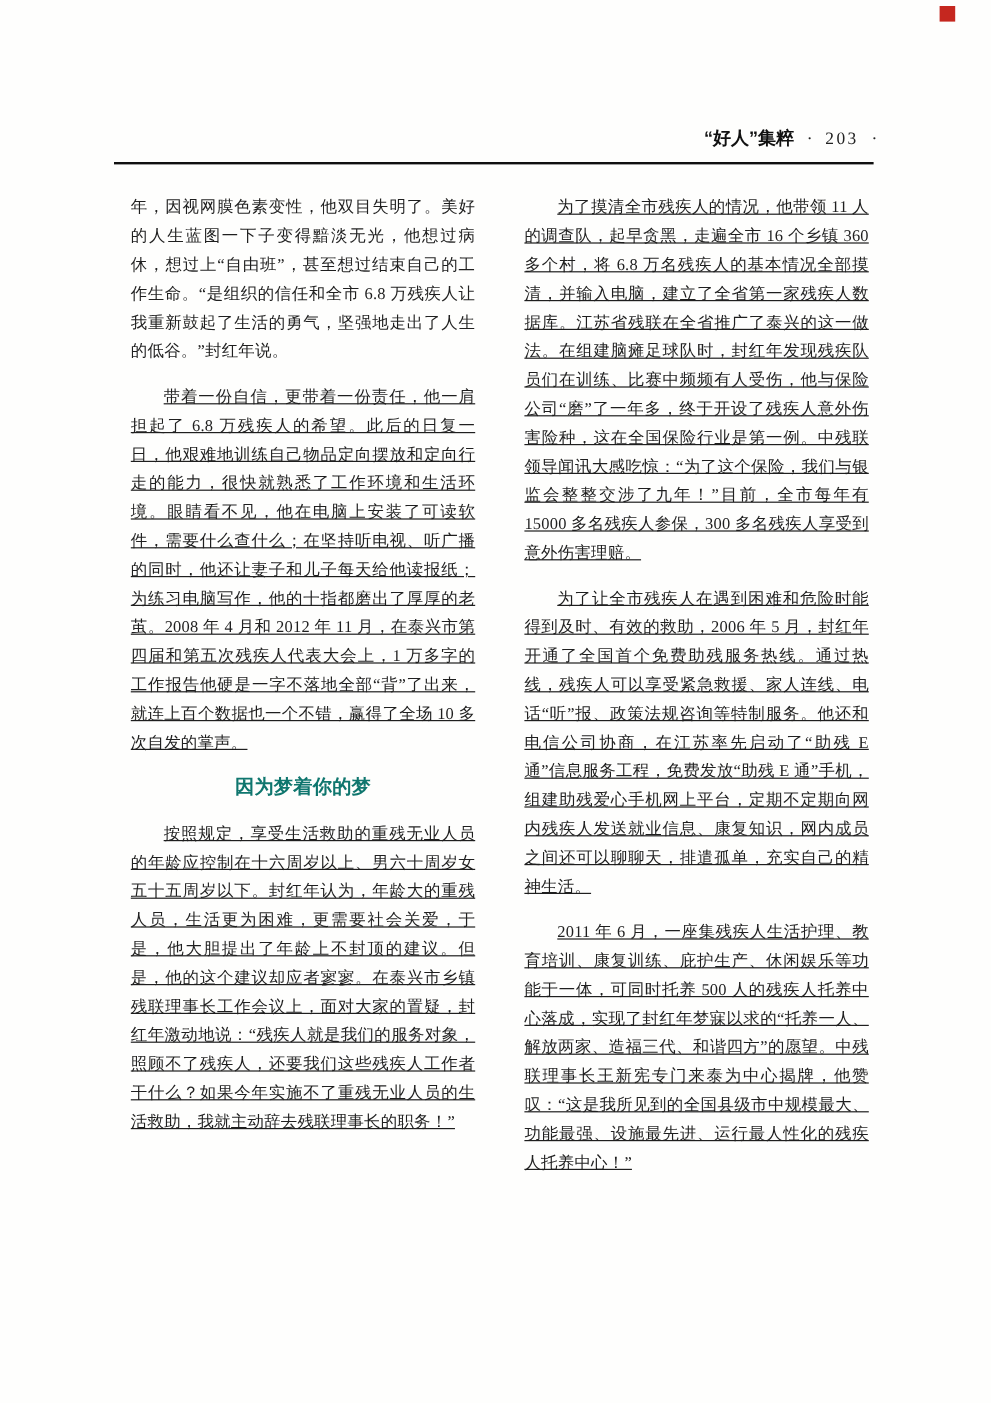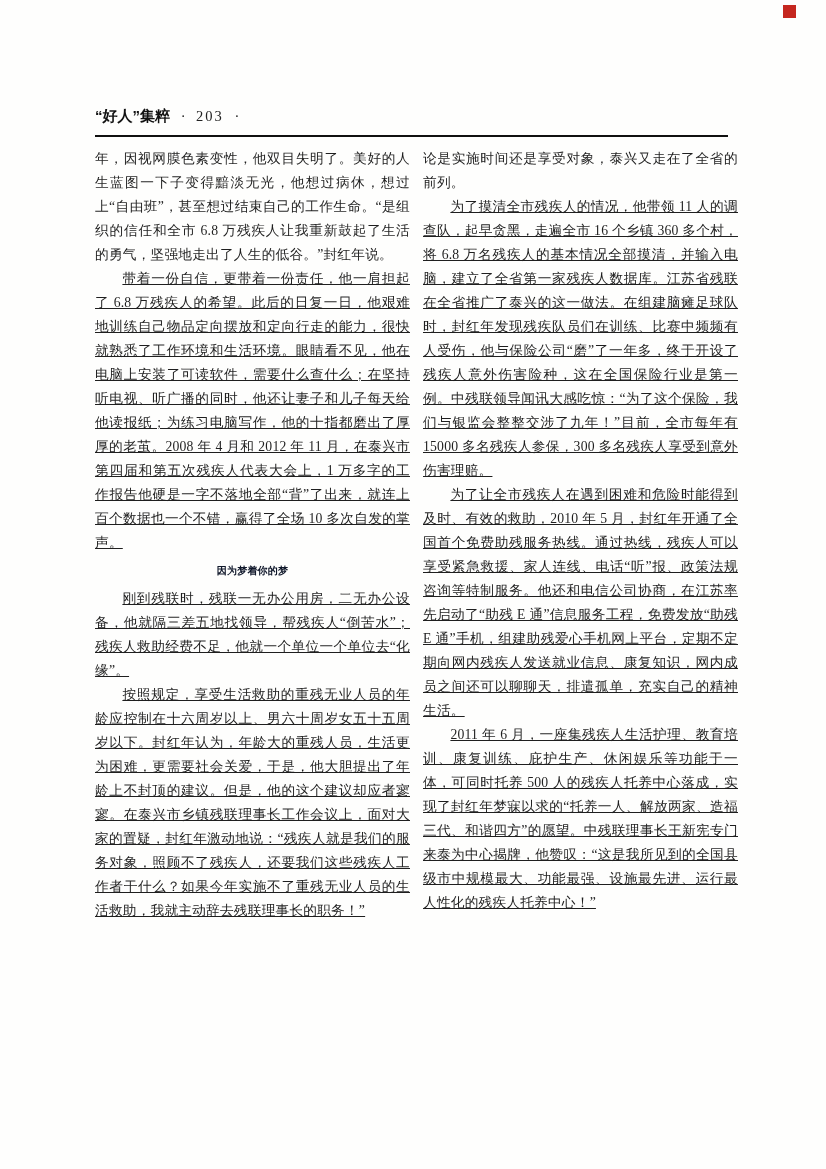--- a/index.html
+++ b/index.html
@@ -18,21 +18,21 @@
     left: 783px;
     width: 13px;
     height: 13px;
     background: #c5271f;
   }
   .header {
     position: absolute;
     top: 106px;
     left: 95px;
     width: 643px;
-    text-align: left;
+    text-align: right;
     white-space: nowrap;
     font-size: 14.5px;
     line-height: 20px;
   }
   .header-title {
     font-family: "Liberation Sans", "DejaVu Sans", sans-serif;
     font-weight: bold;
     font-size: 15px;
     color: #111;
   }
@@ -65,31 +65,31 @@
   }
   .col {
     flex: 1 1 0;
     min-width: 0;
     font-size: 13.7px;
     line-height: 24px;
     text-align: justify;
     text-justify: inter-ideograph;
     letter-spacing: 0.2px;
   }
-  .col p.para { margin: 0; }
+  .col p.para { margin: 14px; }
   .col p.para.indent { text-indent: 2em; text-decoration: underline; }
   .col h3.heading {
     margin: 4px;
-    font-size: 10px;
+    font-size: 16px;
     line-height: 24px;
     font-weight: bold;
     text-align: center;
     text-indent: 0;
     font-family: "Liberation Sans", "DejaVu Sans", sans-serif;
-    color: #0f172a;
+    color: #0f766e;
   }
 </style>
 </head>
 <body>
 
 <div class="page">
   <div class="corner-marker"></div>
 
   <div class="header">
     <span class="header-title">“好人”集粹</span>
@@ -98,23 +98,21 @@
     <span class="header-dot">·</span>
   </div>
 
   <div class="rule"></div>
 
   <div class="columns">
     <div class="col" id="col-left">
         <p class="para">年，因视网膜色素变性，他双目失明了。美好的人生蓝图一下子变得黯淡无光，他想过病休，想过上“自由班”，甚至想过结束自己的工作生命。“是组织的信任和全市 6.8 万残疾人让我重新鼓起了生活的勇气，坚强地走出了人生的低谷。”封红年说。</p>
         <p class="para indent">带着一份自信，更带着一份责任，他一肩担起了 6.8 万残疾人的希望。此后的日复一日，他艰难地训练自己物品定向摆放和定向行走的能力，很快就熟悉了工作环境和生活环境。眼睛看不见，他在电脑上安装了可读软件，需要什么查什么；在坚持听电视、听广播的同时，他还让妻子和儿子每天给他读报纸；为练习电脑写作，他的十指都磨出了厚厚的老茧。2008 年 4 月和 2012 年 11 月，在泰兴市第四届和第五次残疾人代表大会上，1 万多字的工作报告他硬是一字不落地全部“背”了出来，就连上百个数据也一个不错，赢得了全场 10 多次自发的掌声。</p>
         <h3 class="heading">因为梦着你的梦</h3>
-        <p class="para indent">刚到残联时，残联一无办公用房，二无办公设备，他就隔三差五地找领导，帮残疾人“倒苦水”；残疾人救助经费不足，他就一个单位一个单位去“化缘”。</p>
         <p class="para indent">按照规定，享受生活救助的重残无业人员的年龄应控制在十六周岁以上、男六十周岁女五十五周岁以下。封红年认为，年龄大的重残人员，生活更为困难，更需要社会关爱，于是，他大胆提出了年龄上不封顶的建议。但是，他的这个建议却应者寥寥。在泰兴市乡镇残联理事长工作会议上，面对大家的置疑，封红年激动地说：“残疾人就是我们的服务对象，照顾不了残疾人，还要我们这些残疾人工作者干什么？如果今年实施不了重残无业人员的生活救助，我就主动辞去残联理事长的职务！”</p>
       </div>
     <div class="col" id="col-right">
-        <p class="para">论是实施时间还是享受对象，泰兴又走在了全省的前列。</p>
         <p class="para indent">为了摸清全市残疾人的情况，他带领 11 人的调查队，起早贪黑，走遍全市 16 个乡镇 360 多个村，将 6.8 万名残疾人的基本情况全部摸清，并输入电脑，建立了全省第一家残疾人数据库。江苏省残联在全省推广了泰兴的这一做法。在组建脑瘫足球队时，封红年发现残疾队员们在训练、比赛中频频有人受伤，他与保险公司“磨”了一年多，终于开设了残疾人意外伤害险种，这在全国保险行业是第一例。中残联领导闻讯大感吃惊：“为了这个保险，我们与银监会整整交涉了九年！”目前，全市每年有 15000 多名残疾人参保，300 多名残疾人享受到意外伤害理赔。</p>
-        <p class="para indent">为了让全市残疾人在遇到困难和危险时能得到及时、有效的救助，2010 年 5 月，封红年开通了全国首个免费助残服务热线。通过热线，残疾人可以享受紧急救援、家人连线、电话“听”报、政策法规咨询等特制服务。他还和电信公司协商，在江苏率先启动了“助残 E 通”信息服务工程，免费发放“助残 E 通”手机，组建助残爱心手机网上平台，定期不定期向网内残疾人发送就业信息、康复知识，网内成员之间还可以聊聊天，排遣孤单，充实自己的精神生活。</p>
+        <p class="para indent">为了让全市残疾人在遇到困难和危险时能得到及时、有效的救助，2006 年 5 月，封红年开通了全国首个免费助残服务热线。通过热线，残疾人可以享受紧急救援、家人连线、电话“听”报、政策法规咨询等特制服务。他还和电信公司协商，在江苏率先启动了“助残 E 通”信息服务工程，免费发放“助残 E 通”手机，组建助残爱心手机网上平台，定期不定期向网内残疾人发送就业信息、康复知识，网内成员之间还可以聊聊天，排遣孤单，充实自己的精神生活。</p>
         <p class="para indent">2011 年 6 月，一座集残疾人生活护理、教育培训、康复训练、庇护生产、休闲娱乐等功能于一体，可同时托养 500 人的残疾人托养中心落成，实现了封红年梦寐以求的“托养一人、解放两家、造福三代、和谐四方”的愿望。中残联理事长王新宪专门来泰为中心揭牌，他赞叹：“这是我所见到的全国县级市中规模最大、功能最强、设施最先进、运行最人性化的残疾人托养中心！”</p>
       </div>
   </div>
 </div>
 
 </body></html>

